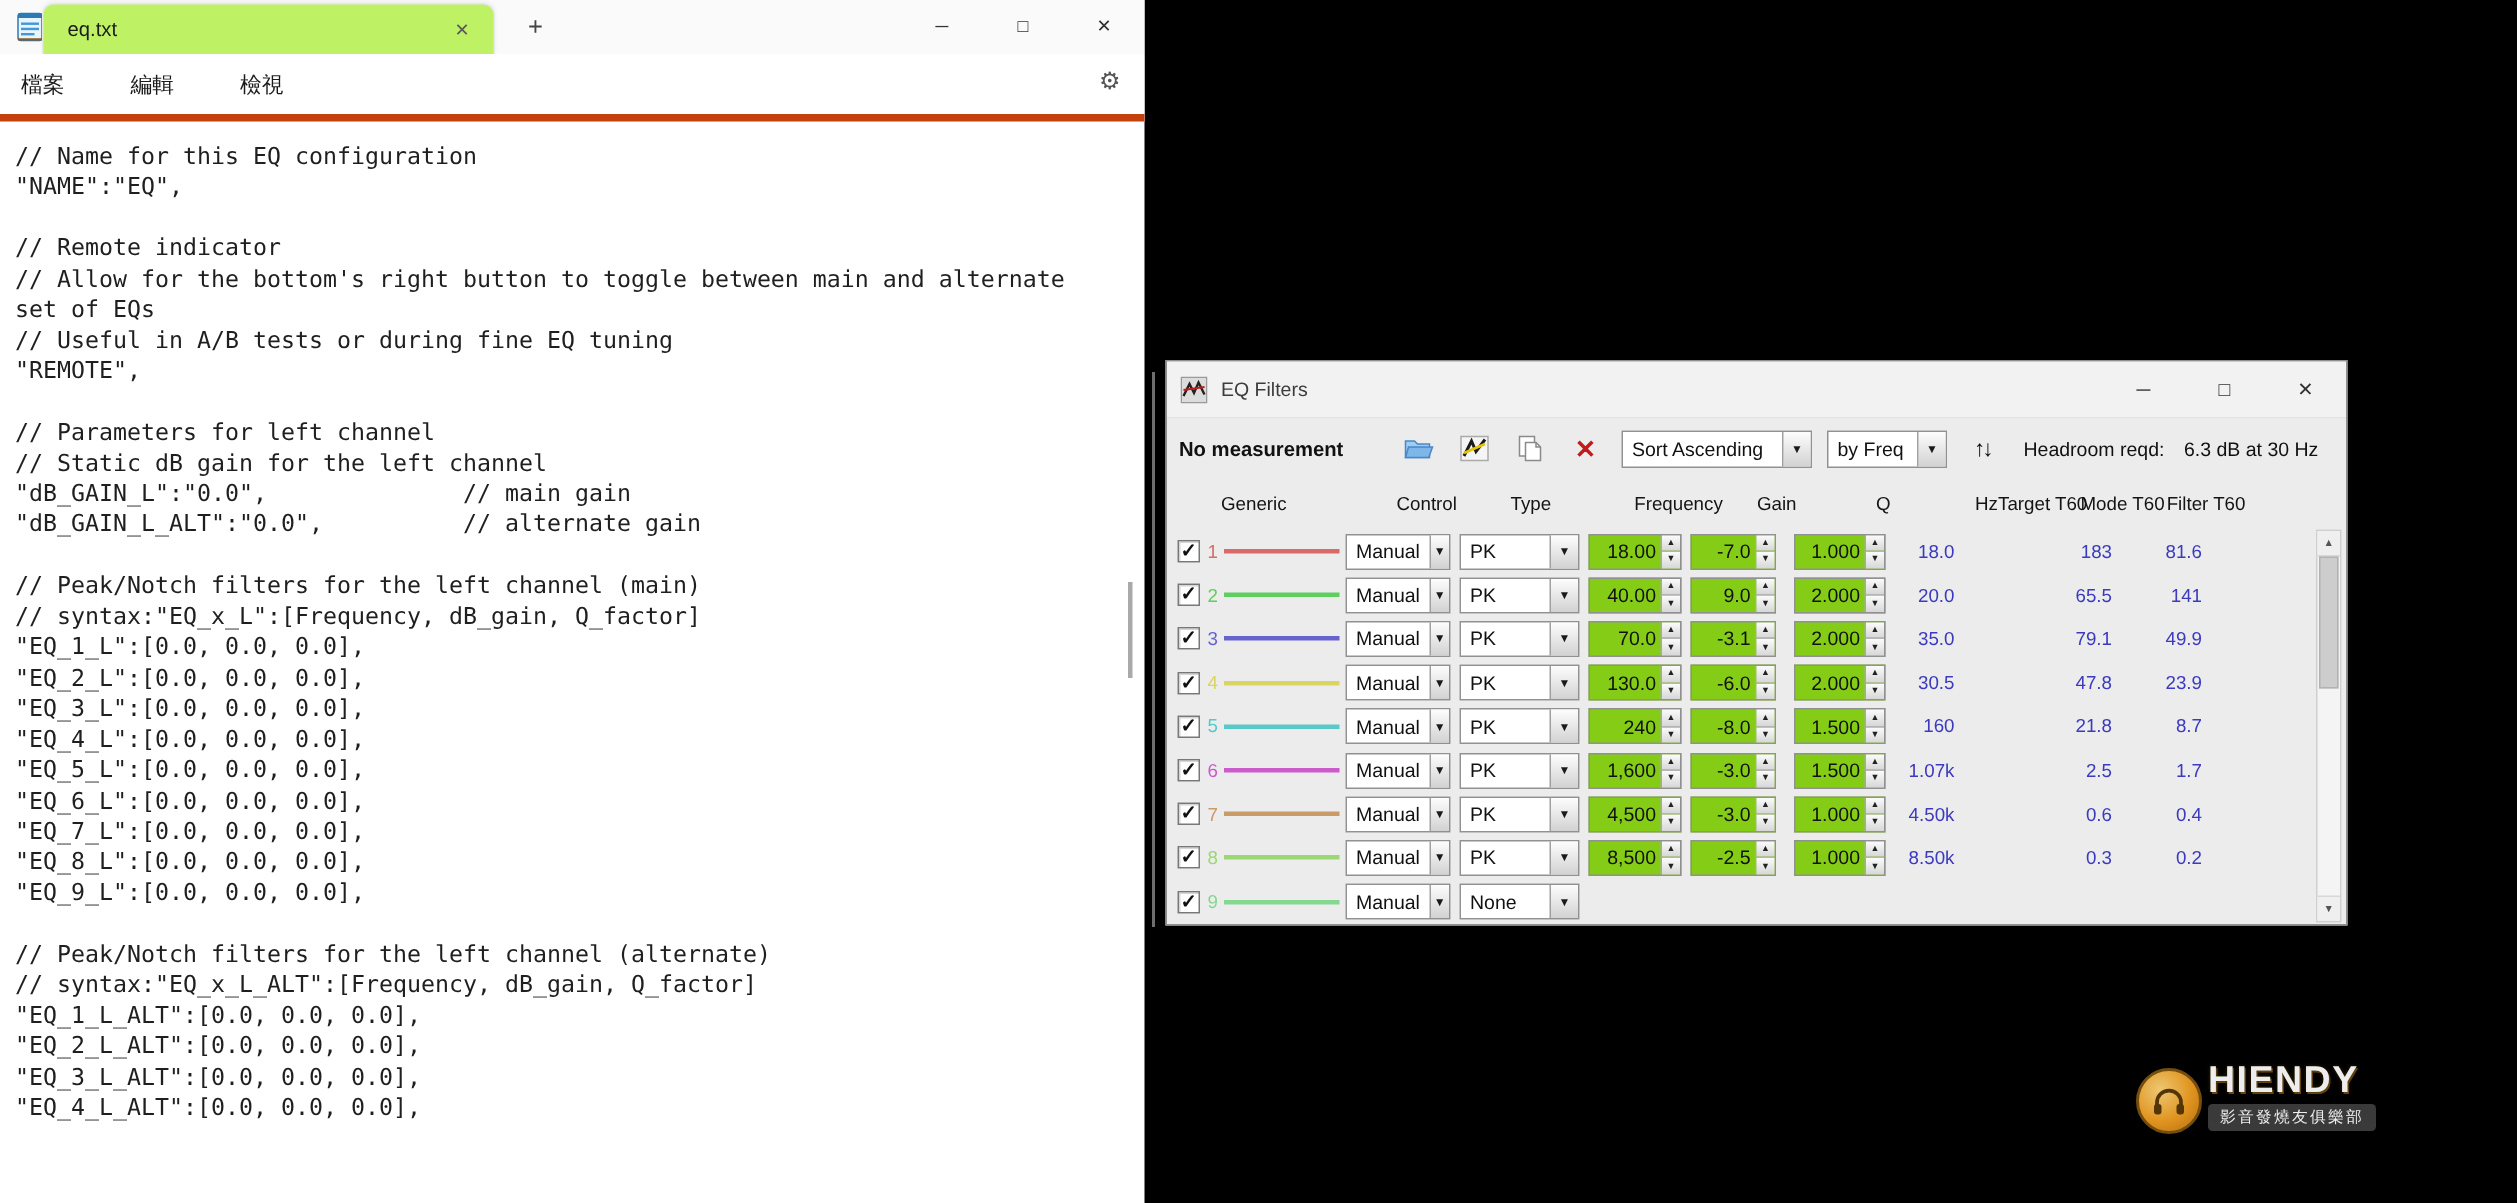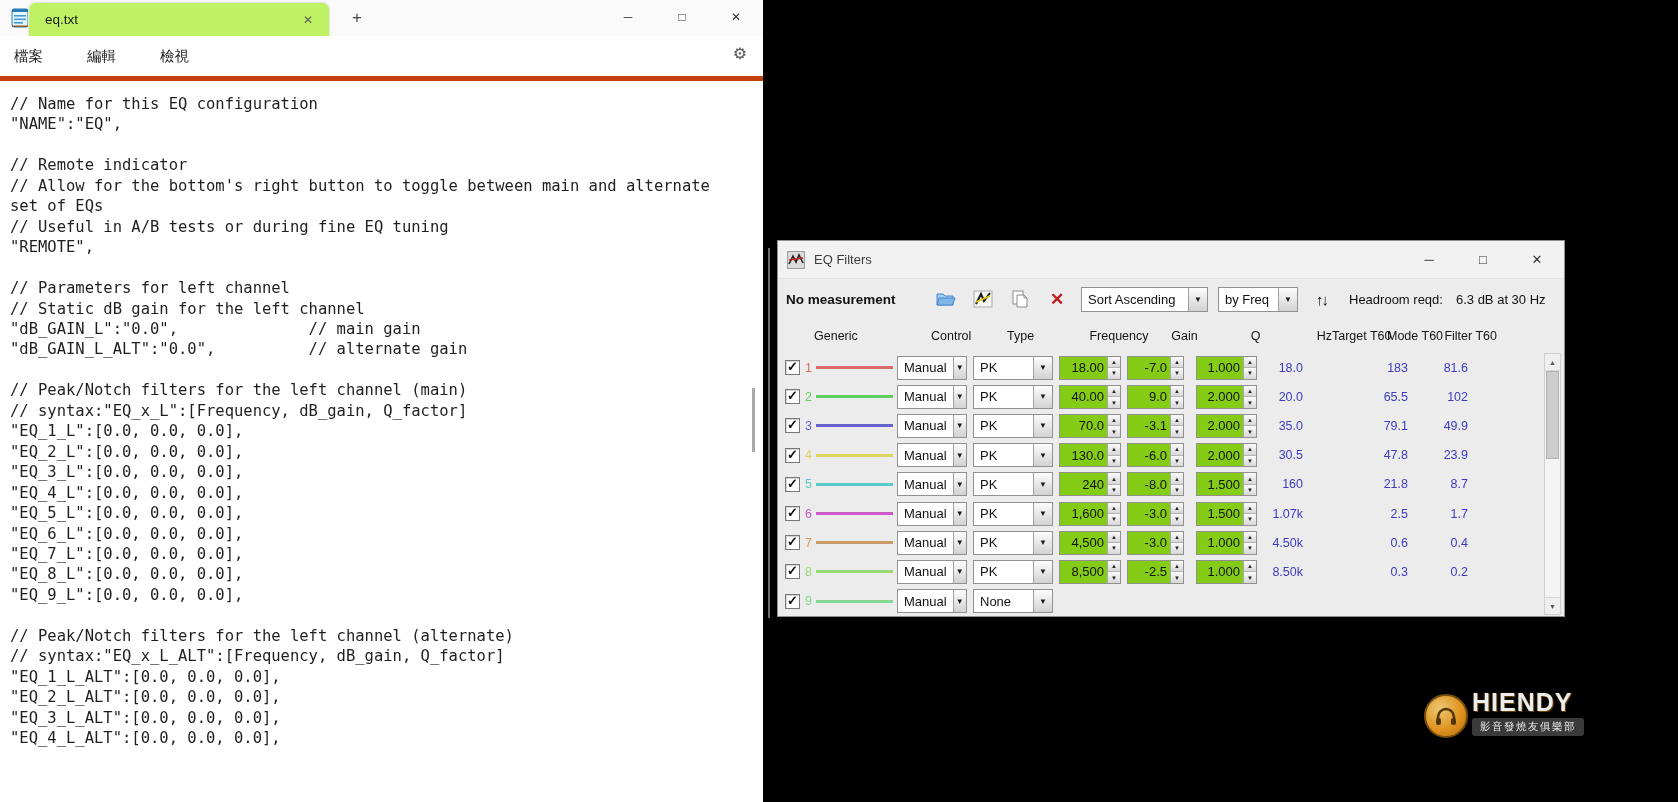--- a/index.html
+++ b/index.html
@@ -95,21 +95,21 @@
   .rout{font-size:12.5px;color:#3c3abf;}
 
   .eq-scroll{position:absolute;right:3px;top:112px;width:17px;height:262px;background:#f4f4f4;
              border:1px solid #cfcfcf;box-sizing:border-box;}
   .eq-scroll-btn{height:16px;display:flex;align-items:center;justify-content:center;font-size:7px;
                  color:#555;background:#efefef;border-bottom:1px solid #d8d8d8;}
   .eq-scroll-btn.down{position:absolute;bottom:0;left:0;right:0;border-top:1px solid #d8d8d8;border-bottom:none;}
   .eq-scroll-thumb{position:absolute;top:17px;left:1px;right:1px;height:88px;background:#cdcdcd;border:1px solid #b2b2b2;box-sizing:border-box;}
 
   
-  .watermark{position:absolute;left:1424px;top:688px;display:flex;align-items:flex-start;opacity:.93;}
+  .watermark{position:absolute;left:1424px;top:706px;display:flex;align-items:flex-start;opacity:.93;}
   .wm-circle{width:40px;height:40px;border-radius:50%;flex:0 0 auto;margin-top:6px;
              background:radial-gradient(circle at 35% 32%,#ffd77c 0%,#f2a023 55%,#c27612 100%);
              border:2px solid #7e5410;display:flex;align-items:center;justify-content:center;}
   .wm-textcol{margin-left:4px;display:flex;flex-direction:column;}
   .wm-brand{font-size:25px;font-weight:800;color:#fff;letter-spacing:1px;
             text-shadow:0 0 3px #3a2a06,1px 1px 0 #7e5410;}
   .wm-tagline{margin-top:1px;background:rgba(72,72,72,.88);color:#fff;font-size:10.5px;
               letter-spacing:1.5px;padding:2px 8px;border-radius:3px;white-space:nowrap;}
 </style>
 </head>
@@ -328,21 +328,21 @@
     <span class="c-qq"><span class="spin">
       <span class="spin-val">2.000</span>
       <span class="spin-btns">
               <span class="sb up">▲</span>
               <span class="sb dn">▼</span>
             </span>
     </span></span>
     <span class="c-hz rout">20.0</span>
     <span class="c-tgt rout"></span>
     <span class="c-mode rout">65.5</span>
-    <span class="c-flt rout">102</span>
+    <span class="c-flt rout">141</span>
   </div>
 
   <div class="eq-row">
     <span class="c-cb">
           <span class="cb">
             <span class="cb-check">✓</span>
           </span>
         </span>
     <span class="c-num rnum" style="color: rgb(102, 99, 207);">3</span>
     <span class="c-line">

